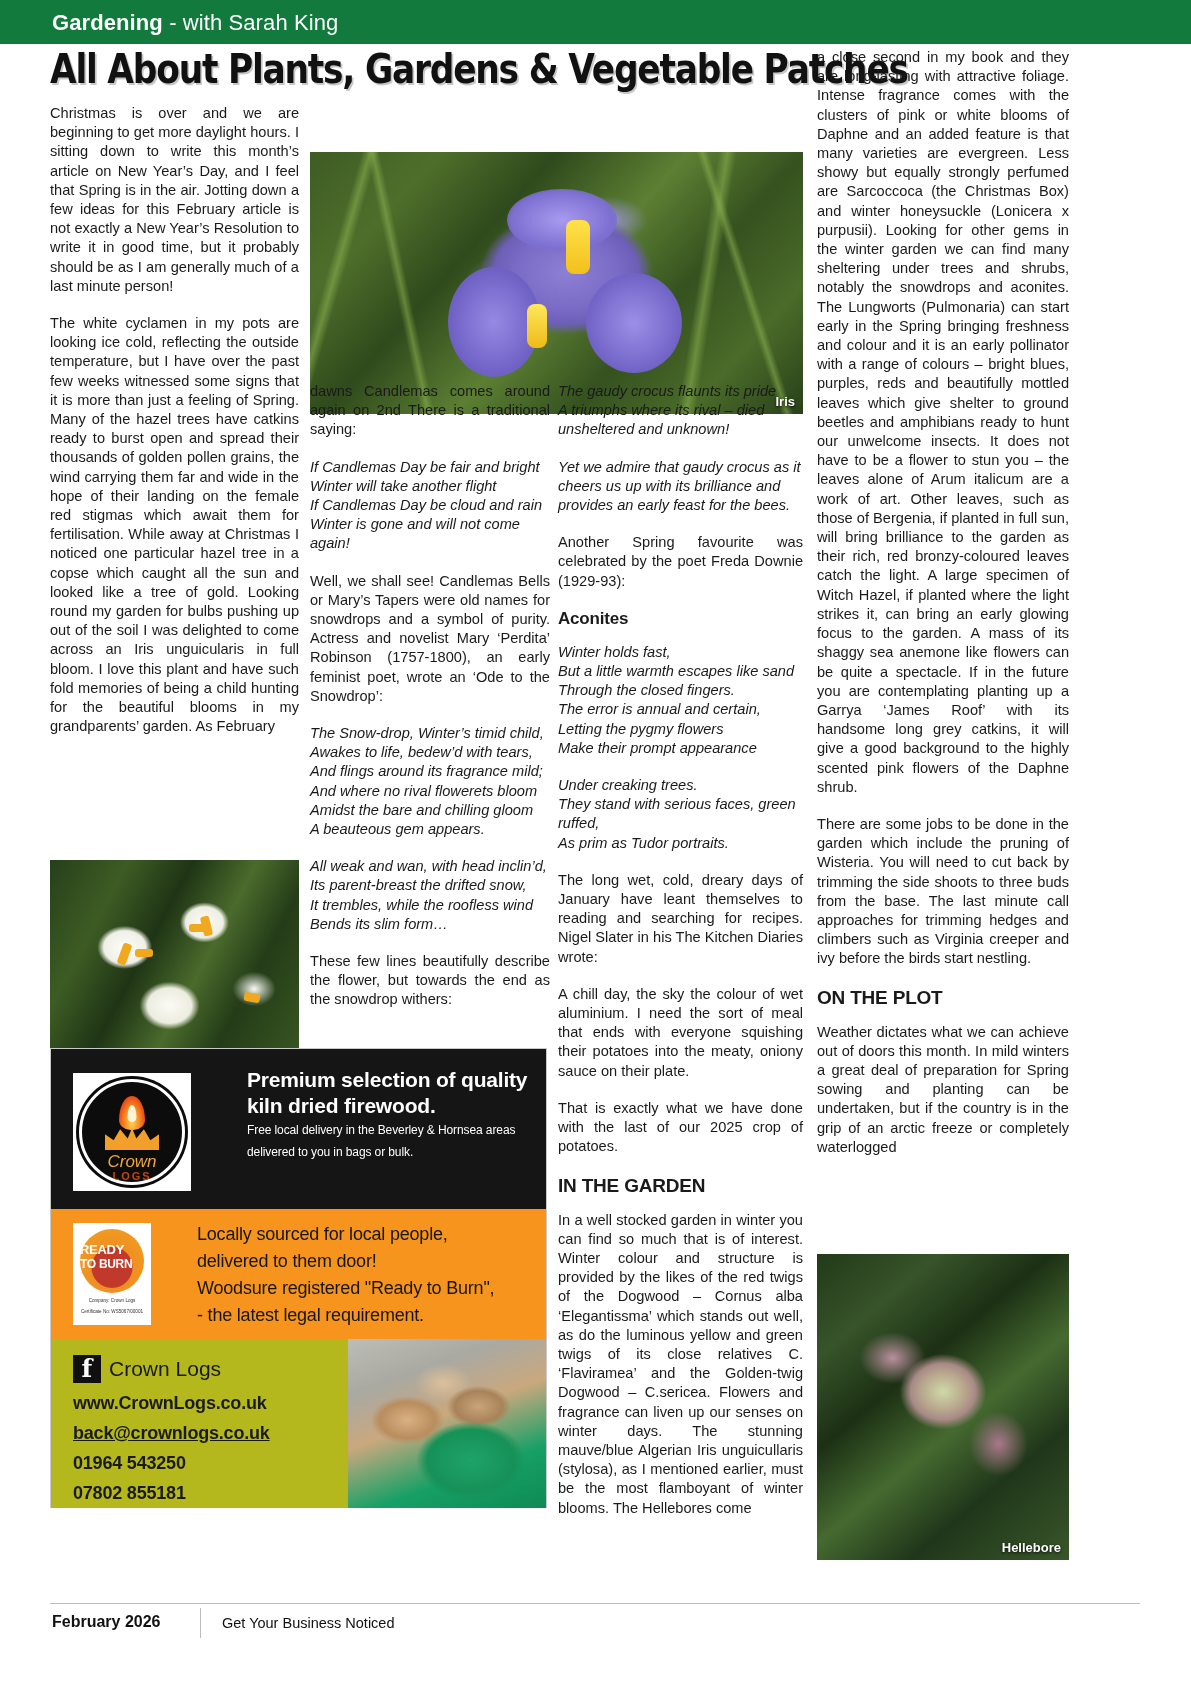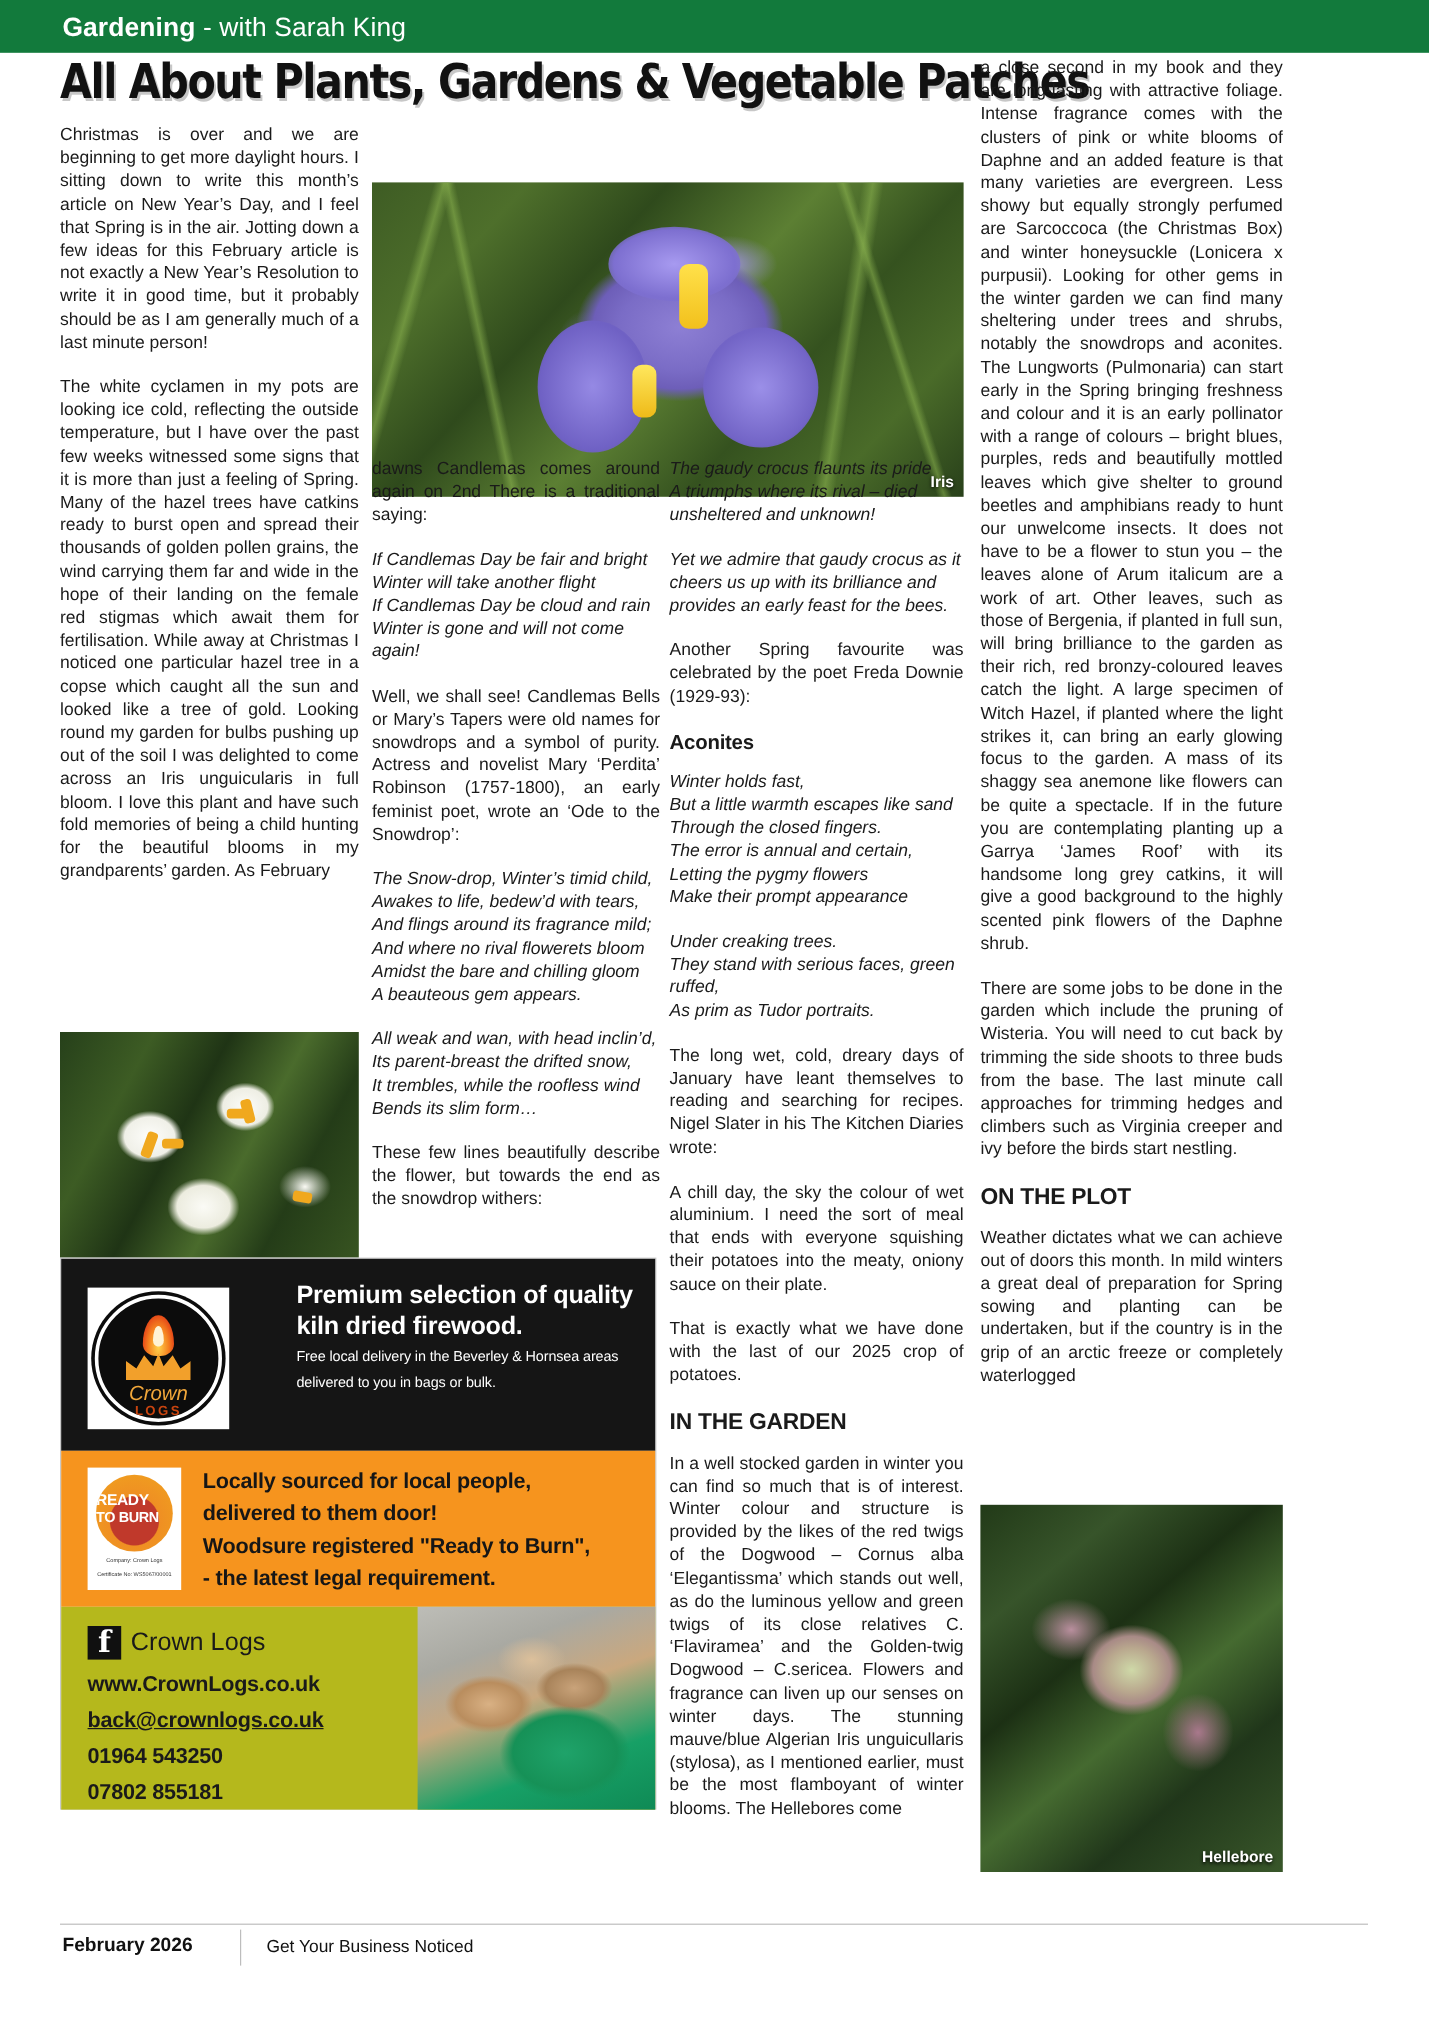--- a/index.html
+++ b/index.html
@@ -160,21 +160,21 @@
     background: radial-gradient(circle at 50% 60%, #c0392b 0%, #c0392b 40%, #ef8f23 42%, #f0a31e 100%);
     position:relative; overflow:hidden;
   }
   .rtb-circle .t {
     position:absolute; left:0; right:0; top:14px; 
     color:#fff; font-weight:700; font-size:13px; line-height:14px; letter-spacing:-.3px;
   }
   .rtb-circle .t2 { top: 28px; font-size: 12px; }
   .ad-rtb .fine { font-size: 4.6px; color:#333; text-align:center; margin-top:5px; line-height:6px; }
   .ad-orange .txt { position:absolute; left:118px; top:12px; right:8px; color:#161616; }
-  .ad-orange .txt div { font-size: 18px; font-weight: 700; line-height: 27px; letter-spacing:-.2px; }
+  .ad-orange .txt div { font-size: 18px; font-weight: 400; line-height: 27px; letter-spacing:-.2px;margin-left:28px; }
 
   .ad-green { position:absolute; left:0; top:290px; width: 100%; height: 169px; background: #b5b81c; }
   .ad-green .contact { position:absolute; left: 22px; top: 16px; width: 245px; }
   .fb-icon {
     display:inline-block; width: 28px; height: 28px; background:#101010;
     position: relative; vertical-align: middle; margin-right: 8px;
   }
   .fb-icon:after {
     content:"f"; position:absolute; left:0; right:0; top:-1px; text-align:center;
     color:#fff; font-family:"DejaVu Serif", serif; font-weight:700; font-size:25px; line-height:30px;

